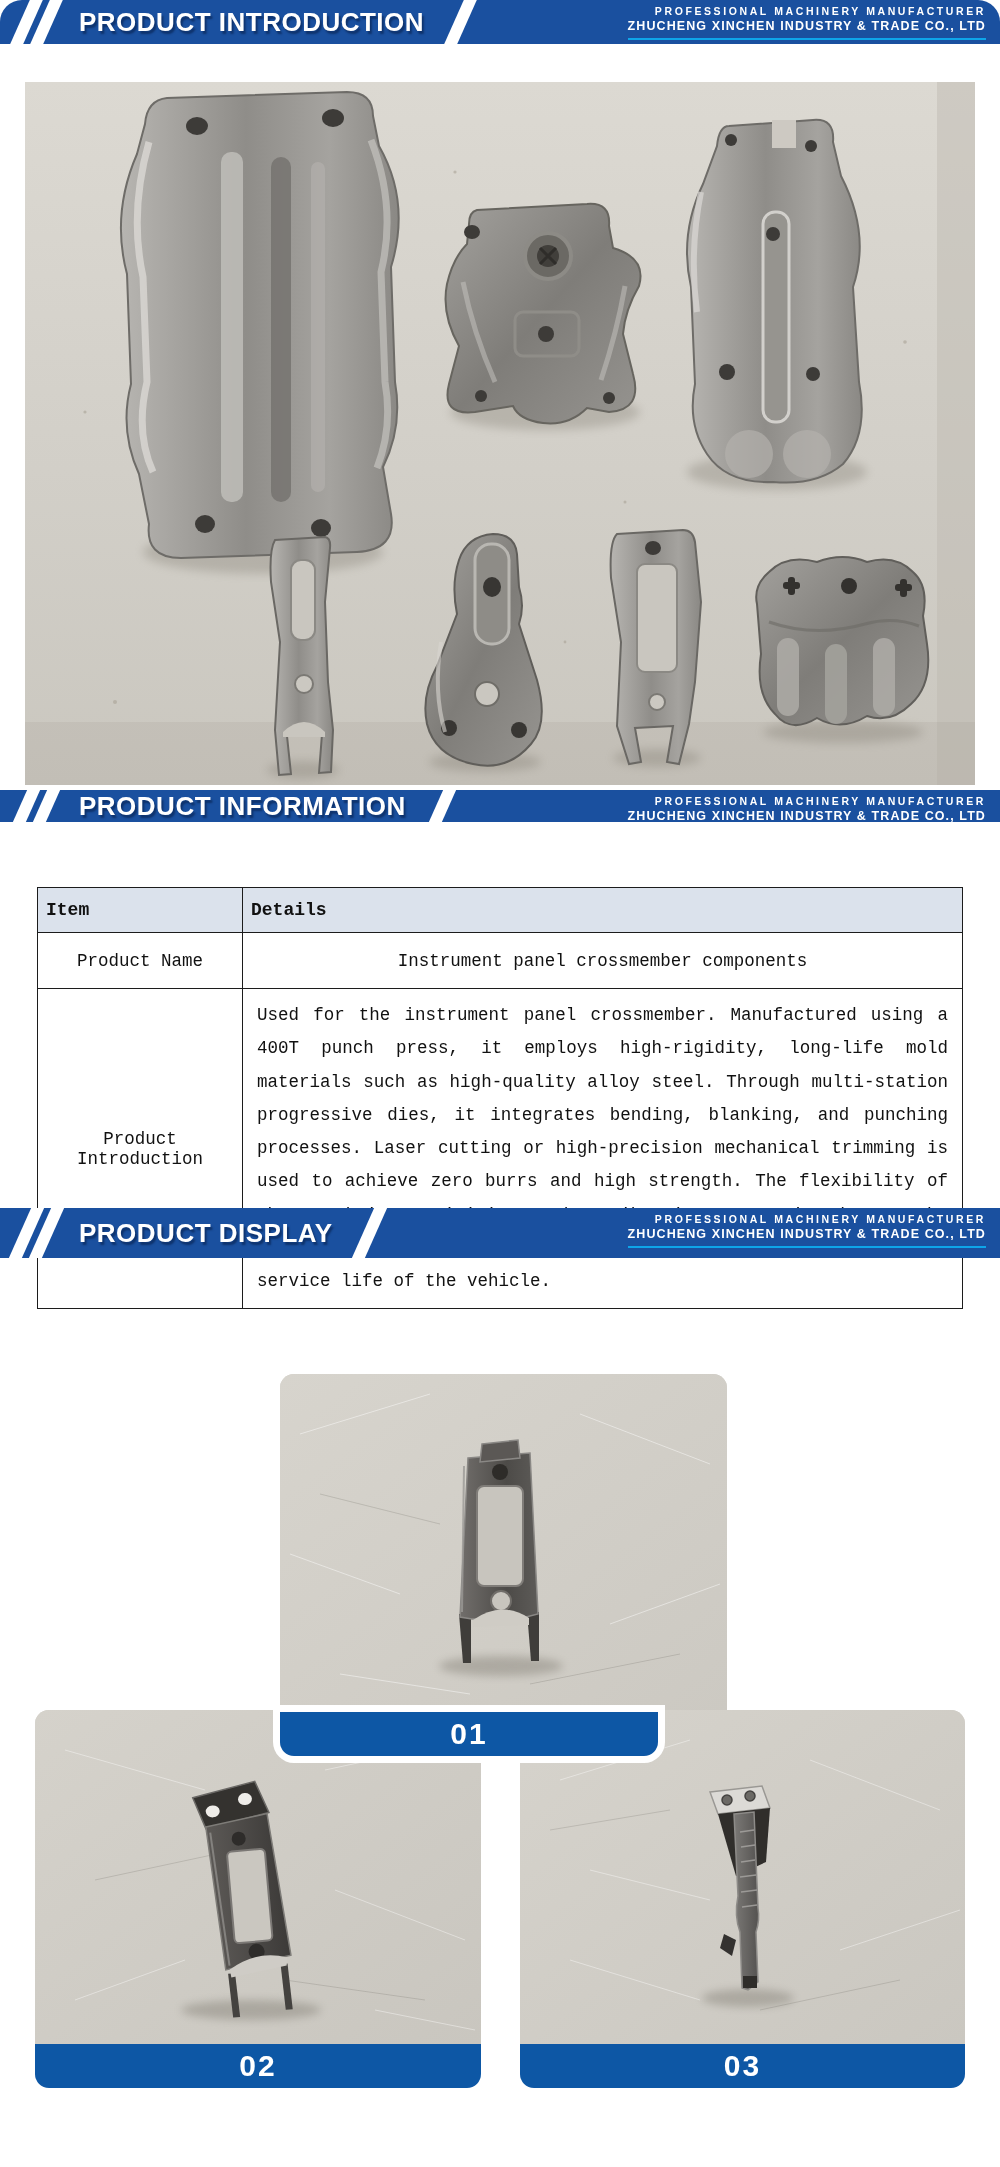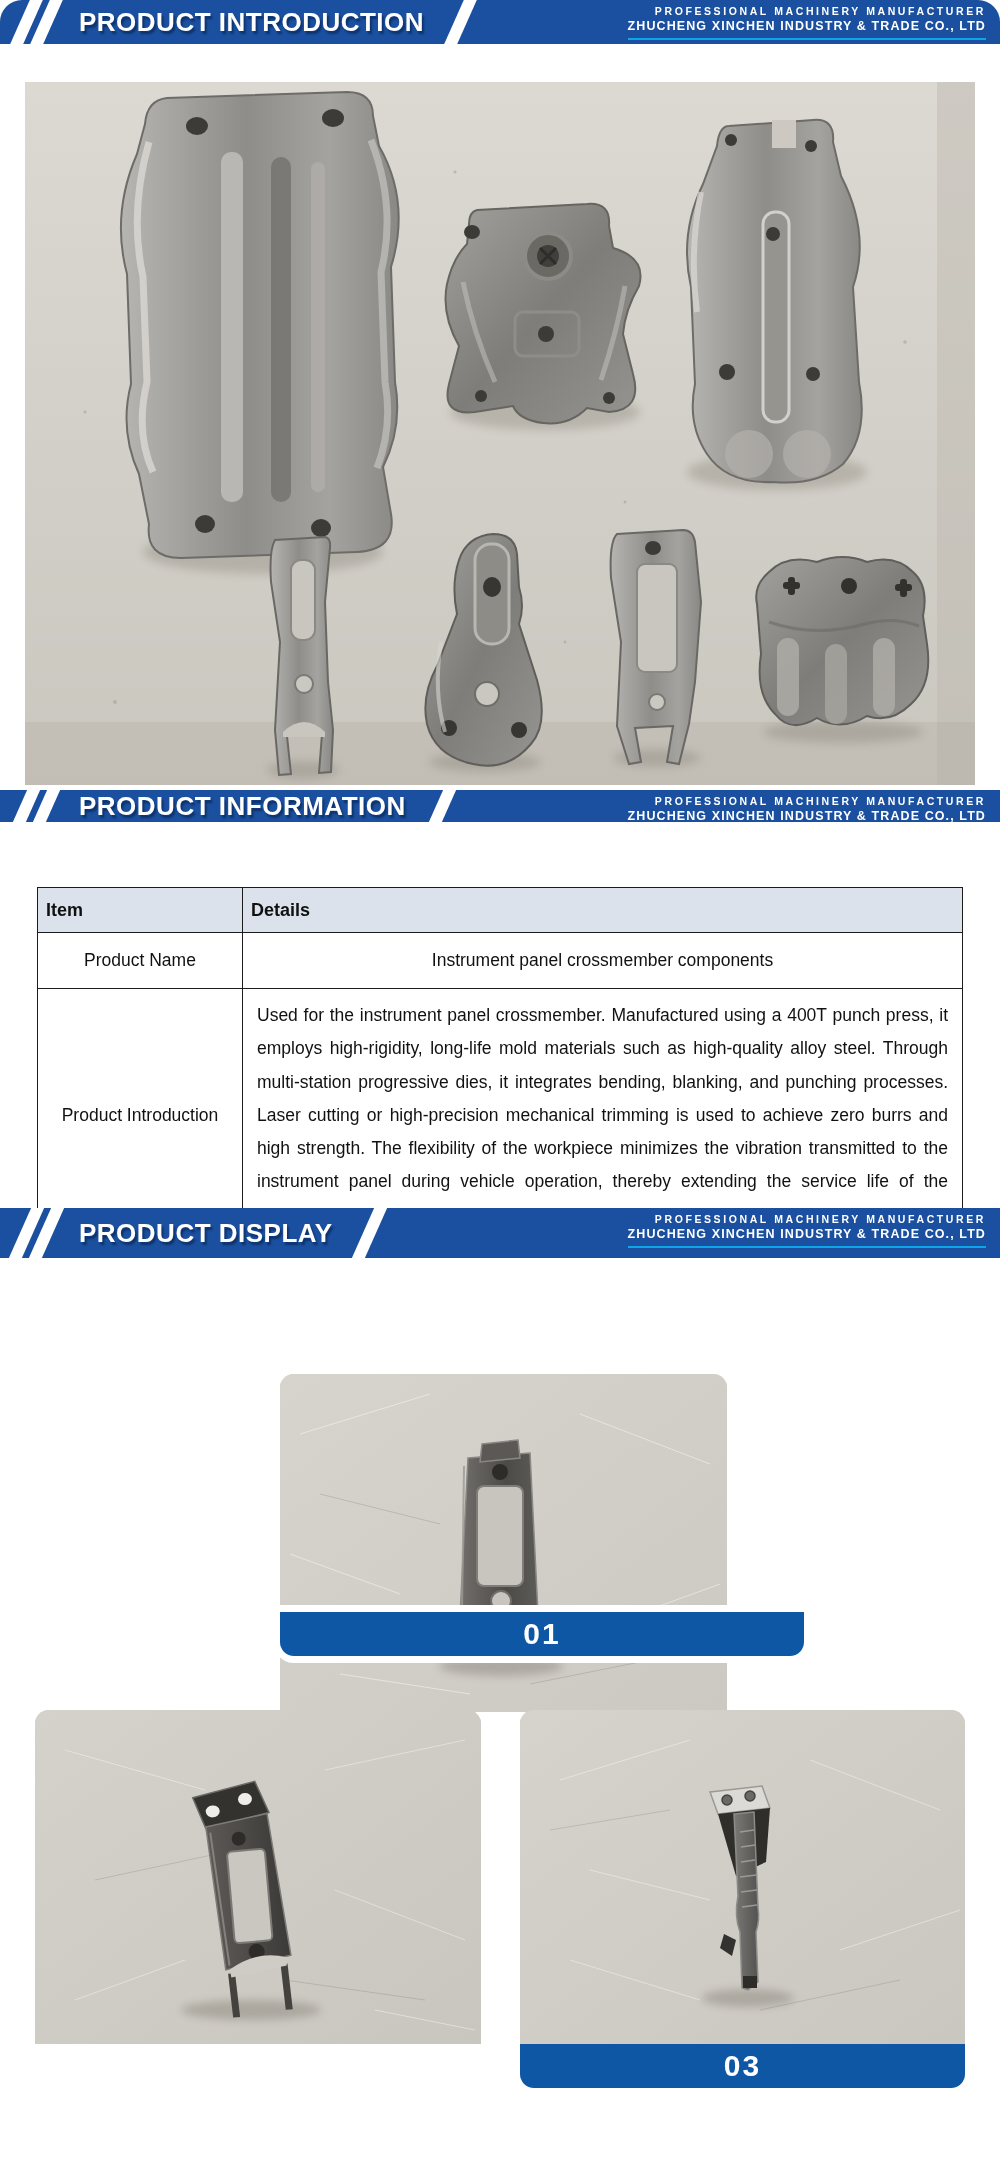--- a/index.html
+++ b/index.html
@@ -34,27 +34,27 @@
   .photo{position:absolute;overflow:hidden;background:#d3d0c9;}
   .photo svg{display:block;width:100%;height:100%;}
   #main-photo{left:25px;top:82px;width:950px;height:703px;}
   #photo-01{left:280px;top:1374px;width:447px;height:338px;border-radius:14px 14px 0 0;}
   #photo-02{left:35px;top:1710px;width:446px;height:334px;border-radius:14px 14px 0 0;}
   #photo-03{left:520px;top:1710px;width:445px;height:334px;border-radius:14px 14px 0 0;}
 
   .num-label{position:absolute;height:44px;background:var(--label-blue);color:#fff;
     display:flex;align-items:center;justify-content:center;
     font-size:30px;font-weight:bold;letter-spacing:2px;border-radius:0 0 14px 14px;z-index:5;}
-  #label-01{left:280px;top:1612px;width:524px;box-shadow:0 0 0 7px #ffffff;}
+  #label-01{left:280px;top:1712px;width:378px;box-shadow:0 0 0 7px #ffffff;}
   #label-02{left:35px;top:2044px;width:446px;}
   #label-03{left:520px;top:2044px;width:445px;}
 
   
   #info-table{position:absolute;left:37px;top:887px;width:926px;border-collapse:collapse;
-    font-family:Liberation Sans, sans-serif;color:#111;padding-left:26px;}
+    font-family:Liberation Mono, monospace;color:#111;padding-left:26px;}
   #info-table th,#info-table td{border:1.5px solid #1c1c1c;vertical-align:middle;text-align:left;}
   #info-table th{background:var(--table-header-bg);font-size:18px;font-weight:bold;height:45px;padding:2px 8px;}
   #info-table .col-item{width:205px;}
   #info-table td{font-size:17.5px;padding:6px 8px;text-align:center;}
   #info-table .row-name td{height:56px;}
   #info-table .row-intro td.details-cell{height:231px;padding:10px 14px;line-height:1.9;text-align:justify;}
 </style>
 </head>
 <body>
 
@@ -332,20 +332,23 @@
         <ellipse cx="217" cy="89" rx="7" ry="6" fill="#efede9"></ellipse>
         <path d="M176,114 L238,105 L252,248 L186,258 Z" fill="url(#p2-met)" stroke="#7e7c78" stroke-width="1.5"></path>
         <circle cx="208" cy="128" r="7" fill="#2e2c2a"></circle>
         <rect x="196" y="140" width="38" height="92" rx="5" fill="#cac7c0" stroke="#7b7875" stroke-width="2" transform="rotate(-1 215 186)"></rect>
         <circle cx="218" cy="242" r="8" fill="#2e2c2a"></circle>
         <path d="M190,258 Q219,240 248,250 L247,258 L191,266 Z" fill="#cfccc6"></path>
         <line x1="180" y1="120" x2="190" y2="254" stroke="#8f8d8a" stroke-width="2" opacity=".8"></line>
       </g>
     </svg>
   </div>
+  <div class="num-label" id="label-02">
+    <span>02</span>
+  </div>
 
   <div class="photo" id="photo-03">
     <svg viewBox="0 0 445 334">
       <defs>
         <linearGradient id="p3-bg" x1="0" y1="0" x2="1" y2="1">
           <stop offset="0" stop-color="#d6d3cc"></stop>
             <stop offset="1" stop-color="#cac7c0"></stop>
         </linearGradient>
         <linearGradient id="p3-met" x1="0" y1="0" x2="1" y2="0">
           <stop offset="0" stop-color="#7b7976"></stop>

